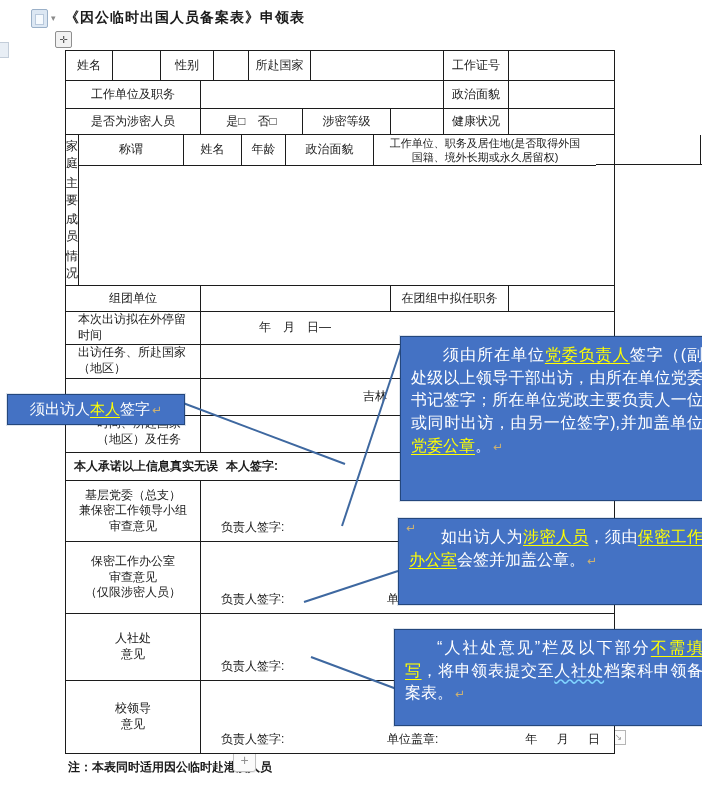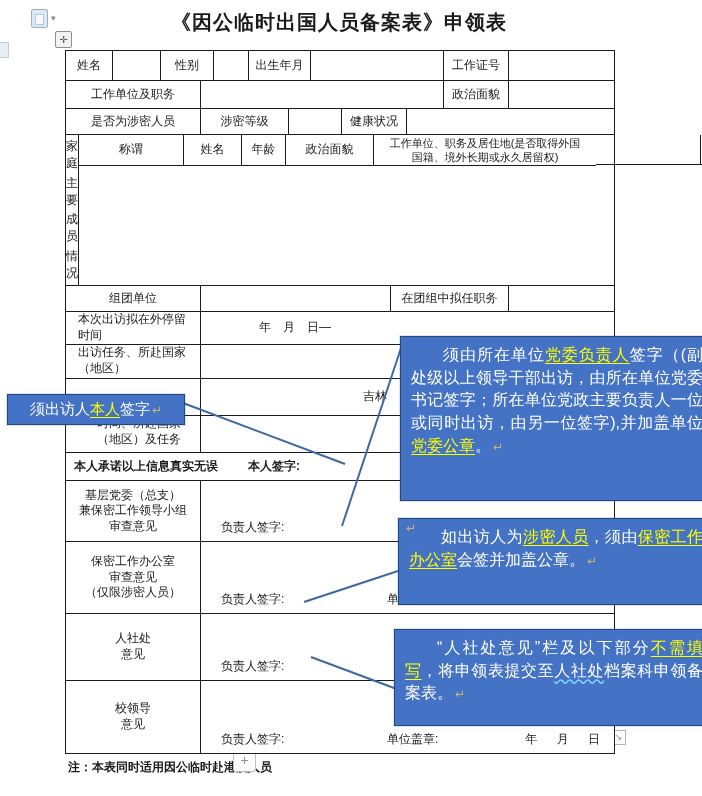--- a/index.html
+++ b/index.html
@@ -12,21 +12,21 @@
   .clipboard::after{content:"";position:absolute;left:3px;top:4px;width:7px;height:9px;background:#f6fafe;border:1px solid #b9c9dc;}
   .drop-arrow{font-size:9px;color:#8a8a8a;}
   .faded-margin-icon{left:0px;top:42px;width:8px;height:14px;background:#e8eef5;border:1px solid #c3cdd9;border-left:none;}
   .move-handle{left:55px;top:31px;width:15px;height:15px;border:1px solid #8f8f8f;background:#f2f2f2;
                display:flex;align-items:center;justify-content:center;font-size:10px;color:#555;border-radius:2px;}
   .plus-handle{left:233px;top:751px;width:21px;height:19px;border:1px solid #c0c0c0;border-radius:3px;background:#fbfbfb;
                color:#909090;font-size:14px;line-height:17px;text-align:center;box-shadow:0 1px 1px rgba(0,0,0,.08);}
   .resize-handle{left:611px;top:730px;width:13px;height:13px;border:1px solid #b5b5b5;background:#fdfdfd;
                  color:#999;font-size:9px;line-height:12px;text-align:center;}
   
-  .title{left:65px;top:9px;width:548px;text-align:center;font-size:20px;font-weight:bold;letter-spacing:1px;}
+  .title{left:65px;top:9px;width:548px;font-size:14px;font-weight:bold;letter-spacing:1px;}
   .note{left:68px;top:759px;font-size:12px;font-weight:bold;}
   
   .tbl{left:65px;top:50px;width:548px;border:1px solid #1c1c1c;background:#fff;z-index:1;}
   .tbl *{box-sizing:border-box;}
   .row{display:flex;border-bottom:1px solid #1c1c1c;}
   .row:last-child{border-bottom:none;}
   .c{border-right:1px solid #1c1c1c;display:flex;align-items:center;justify-content:center;
      font-size:12px;line-height:1.3;text-align:center;overflow:hidden;}
   .c:last-child{border-right:none;}
   .c .ln{display:block;}
@@ -35,21 +35,21 @@
   .rel{position:relative;}
   .sign{position:absolute;left:20px;bottom:5px;font-size:12px;}
   .seal{position:absolute;left:186px;bottom:5px;font-size:12px;}
   .ymd{position:absolute;right:14px;bottom:5px;font-size:12px;word-spacing:16px;}
   .fam-side{width:30px;display:flex;flex-direction:column;justify-content:space-evenly;align-items:center;
             border-right:1px solid #1c1c1c;font-size:12px;}
   .fam-body{flex:1;display:flex;}
   .fam-row{display:flex;border-bottom:1px solid #1c1c1c;}
   .fam-row:last-child{border-bottom:none;}
   .small{font-size:11px;}
-  .promise-row{justify-content:flex-start;text-align:left;padding-left:8px;gap:30px;font-weight:bold;}
+  .promise-row{justify-content:flex-start;text-align:left;padding-left:8px;gap:8px;font-weight:bold;}
   .jilin{position:absolute;left:162px;top:50%;transform:translateY(-50%);font-size:12px;}
   
   .callout{background:#4472c4;border:1px solid #24477d;color:#fff;z-index:4;box-shadow:0 0 0 1px rgba(36,71,125,.15);}
   .co-left{left:7px;top:394px;width:176px;height:29px;font-size:15px;display:flex;align-items:center;
            justify-content:center;white-space:nowrap;}
   .co-right{padding:7px 10px 6px 10px;font-size:16px;line-height:1.42;text-indent:2em;text-align:justify;}
   .co1{left:400px;top:336px;width:292px;height:150px;}
   .co2{left:398px;top:518px;width:294px;height:72px;}
   .co3{left:394px;top:629px;width:298px;height:82px;}
   .hl{color:#ffff00;text-decoration:underline;text-underline-offset:3px;}
@@ -72,35 +72,36 @@
 
 <div class="abs title">《因公临时出国人员备案表》申领表</div>
 
 <div class="abs tbl">
 
   <div class="row" style="height:30px">
     <div class="c" style="width:47px">姓名</div>
     <div class="c" style="width:48px"></div>
     <div class="c" style="width:53px">性别</div>
     <div class="c" style="width:35px"></div>
-    <div class="c" style="width:62px">出生年月</div>
+    <div class="c" style="width:62px">所赴国家</div>
     <div class="c" style="width:133px"></div>
     <div class="c" style="width:65px">工作证号</div>
     <div class="c" style="width:105px"></div>
   </div>
 
   <div class="row" style="height:28px">
     <div class="c" style="width:135px">工作单位及职务</div>
     <div class="c" style="width:243px"></div>
     <div class="c" style="width:65px">政治面貌</div>
     <div class="c" style="width:105px"></div>
   </div>
 
   <div class="row" style="height:26px">
     <div class="c" style="width:135px">是否为涉密人员</div>
+    <div class="c" style="width:102px">是□　否□</div>
     <div class="c" style="width:88px">涉密等级</div>
     <div class="c" style="width:53px"></div>
     <div class="c" style="width:65px">健康状况</div>
     <div class="c" style="width:105px"></div>
   </div>
 
   <div class="row" style="height:151px">
     <div class="fam-side">
       <span>家庭</span>
         <span>主要</span>

